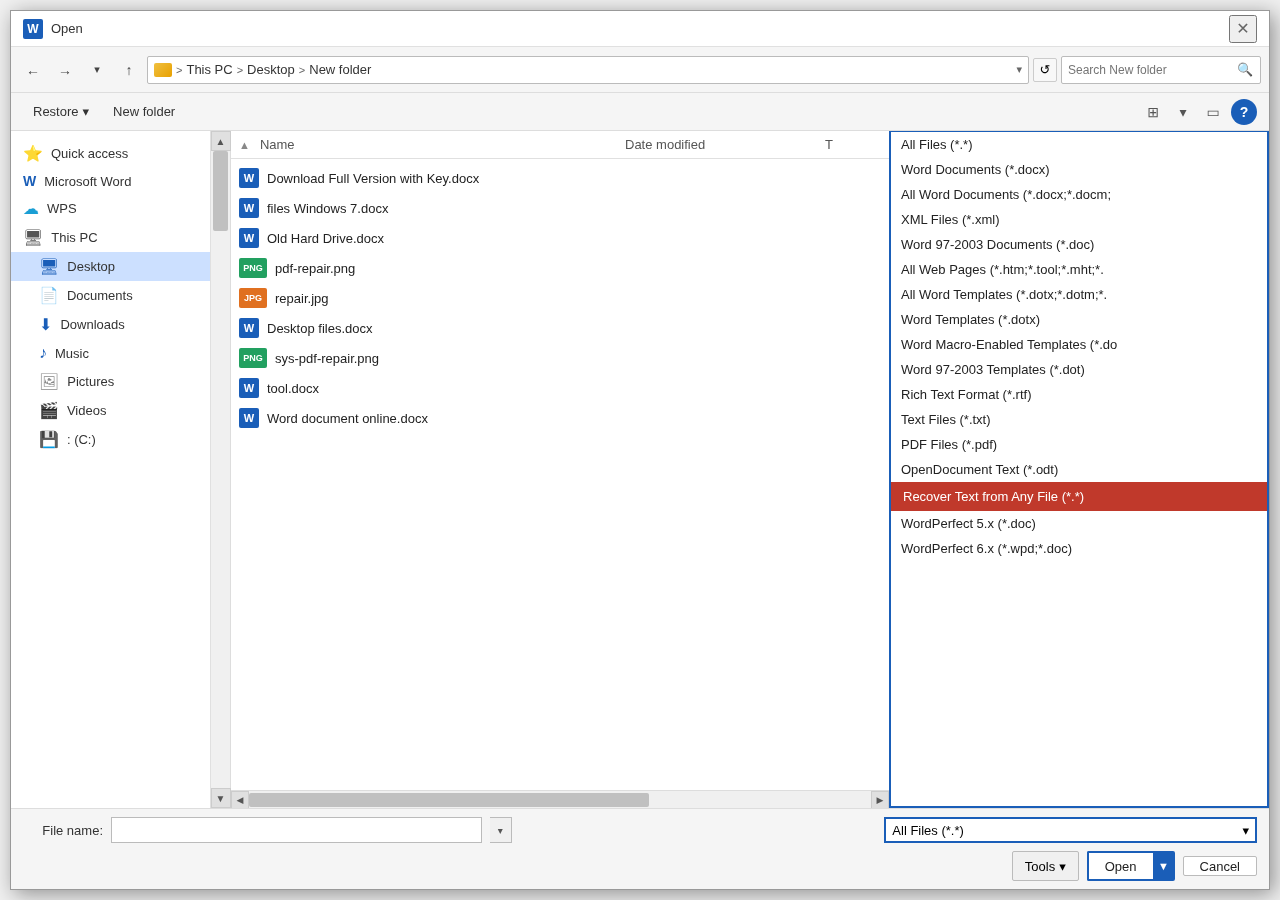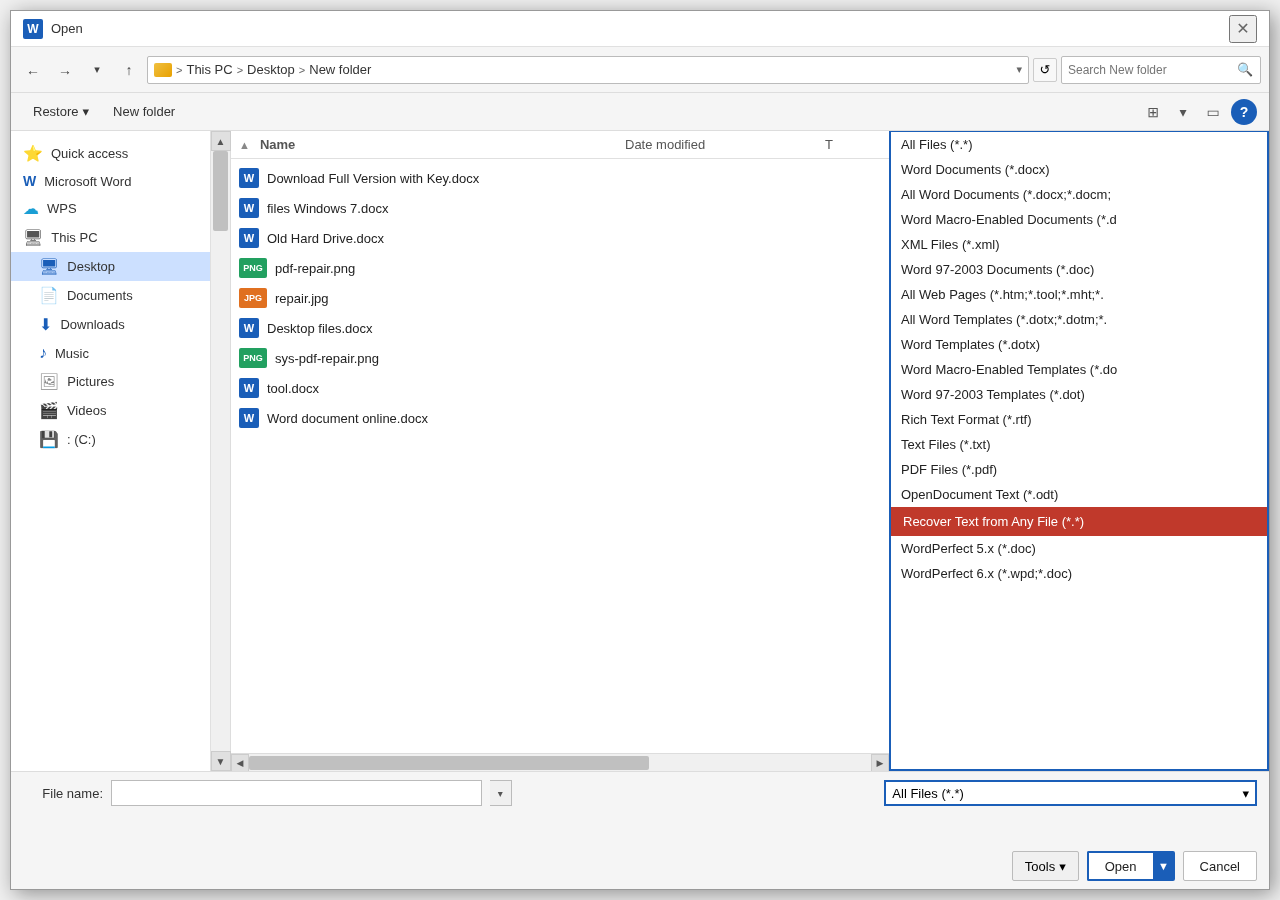--- a/index.html
+++ b/index.html
@@ -288,21 +288,21 @@
     .file-header-sort {
       font-size: 11px;
       color: #888;
       cursor: pointer;
       margin-right: 6px;
     }
     .col-name {
       flex: 1;
       font-size: 13px;
       color: #555;
-      font-weight: 700;
+      font-weight: 400;
       padding: 2px 4px;
     }
     .col-date {
       width: 200px;
       font-size: 13px;
       color: #555;
       padding: 2px 4px;
     }
     .col-type {
       width: 60px;
@@ -447,21 +447,20 @@
       display: flex;
       align-items: center;
       justify-content: space-between;
       max-width: 380px;
     }
     .buttons-row {
       display: flex;
       align-items: center;
       justify-content: flex-end;
       gap: 8px;
-      margin-top: 37px;
     }
     .tools-btn {
       height: 30px;
       padding: 0 12px;
       background: #f0f0f0;
       border: 1px solid #bbb;
       cursor: pointer;
       font-size: 13px;
       display: flex;
       align-items: center;
@@ -490,21 +489,21 @@
       border: 2px solid #1a5eb8;
       cursor: pointer;
       color: #fff;
       font-size: 11px;
       display: flex;
       align-items: center;
       justify-content: center;
       border-radius: 0 2px 2px 0;
     }
     .cancel-btn {
-      height: 30px;
+      height: 20px;
       padding: 0 16px;
       background: #fff;
       border: 1px solid #bbb;
       cursor: pointer;
       font-size: 13px;
       color: #222;
       border-radius: 2px;
     }
   </style>
 </head>
@@ -675,21 +674,20 @@
         <div class="h-scroll-arrow">▶</div>
       </div>
     </div>
 
     <div class="dropdown-panel">
       <div class="dropdown-list">
 
         <div class="dropdown-item">All Files (*.*)</div>
         <div class="dropdown-item">Word Documents (*.docx)</div>
         <div class="dropdown-item">All Word Documents (*.docx;*.docm;</div>
-        <div class="dropdown-item">Word Macro-Enabled Documents (*.d</div>
         <div class="dropdown-item">XML Files (*.xml)</div>
         <div class="dropdown-item">Word 97-2003 Documents (*.doc)</div>
         <div class="dropdown-item">All Web Pages (*.htm;*.tool;*.mht;*.</div>
         <div class="dropdown-item">All Word Templates (*.dotx;*.dotm;*.</div>
         <div class="dropdown-item">Word Templates (*.dotx)</div>
         <div class="dropdown-item">Word Macro-Enabled Templates (*.do</div>
         <div class="dropdown-item">Word 97-2003 Templates (*.dot)</div>
         <div class="dropdown-item">Rich Text Format (*.rtf)</div>
         <div class="dropdown-item">Text Files (*.txt)</div>
         <div class="dropdown-item">PDF Files (*.pdf)</div>

